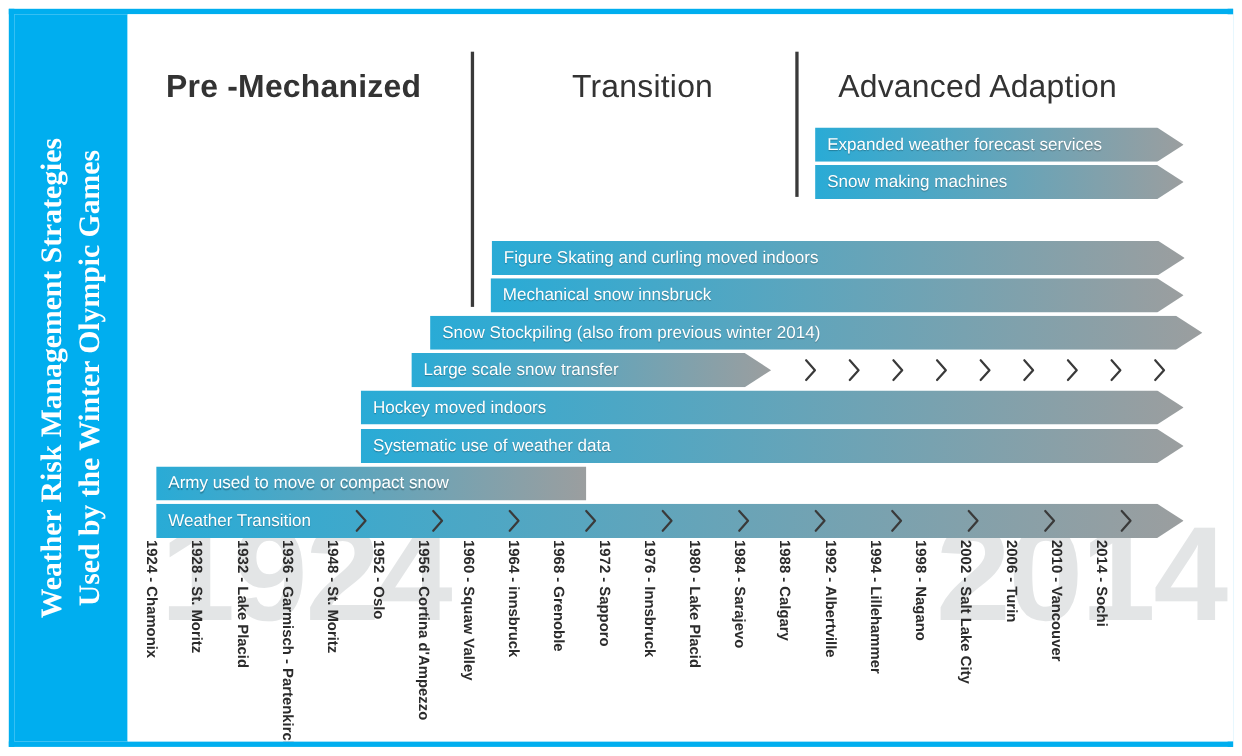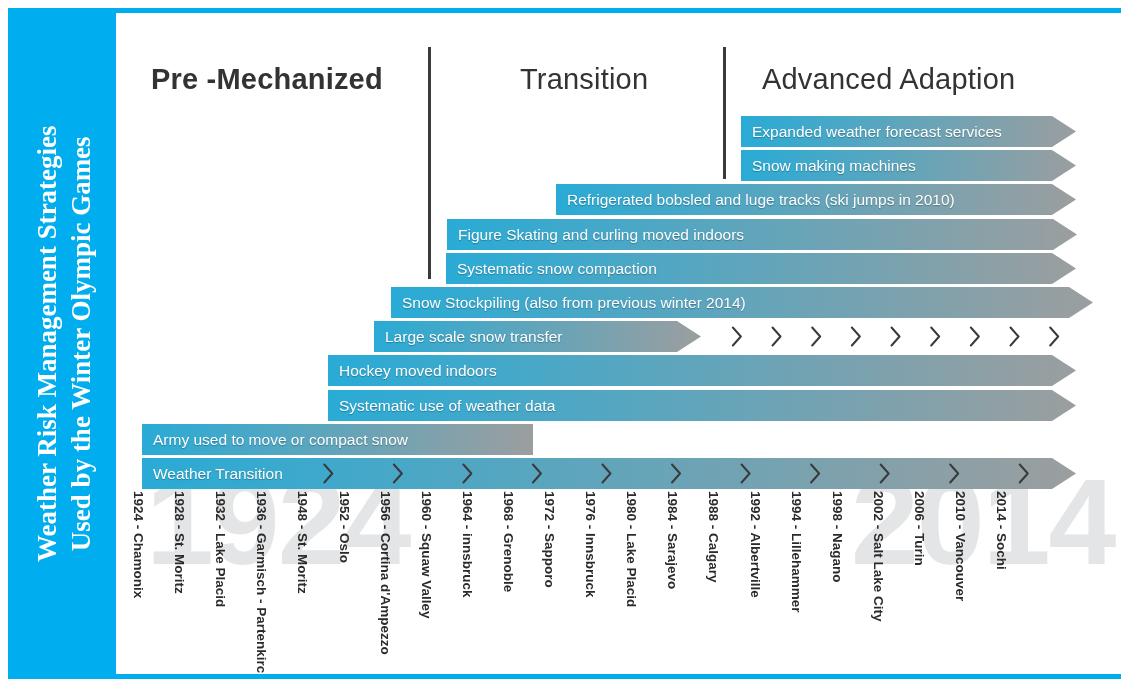--- a/index.html
+++ b/index.html
@@ -165,32 +165,20 @@
     <defs>
                 <linearGradient id="g1" x1="0" y1="0" x2="1" y2="0">
       <stop offset="0%" stop-color="#29ABD6"></stop>
       <stop offset="100%" stop-color="#9B9E9F"></stop>
     </linearGradient>
               </defs>
     <polygon points="0,0 311,0 335,15.5 311,31 0,31" fill="url(#g1)"></polygon>
             </svg></div>
           <div class="bar-label">Snow making machines</div>
         </div>
-        <div class="bar-row" style="left: 440px; top: 171.4px; width: 520px;">
-          <div class="bar-shape"><svg width="520" height="31" viewBox="0 0 520 31">
-    <defs>
-                <linearGradient id="g2" x1="0" y1="0" x2="1" y2="0">
-      <stop offset="0%" stop-color="#29ABD6"></stop>
-      <stop offset="100%" stop-color="#9B9E9F"></stop>
-    </linearGradient>
-              </defs>
-    <polygon points="0,0 496,0 520,15.5 496,31 0,31" fill="url(#g2)"></polygon>
-            </svg></div>
-          <div class="bar-label">Refrigerated bobsled and luge tracks (ski jumps in 2010)</div>
-        </div>
         <div class="bar-row" style="left: 331px; top: 205.6px; width: 630px; text-align: right;">
           <div class="bar-shape"><svg width="630" height="31" viewBox="0 0 630 31">
     <defs>
                 <linearGradient id="g3" x1="0" y1="0" x2="1" y2="0">
       <stop offset="0%" stop-color="#29ABD6"></stop>
       <stop offset="100%" stop-color="#9B9E9F"></stop>
     </linearGradient>
               </defs>
     <polygon points="0,0 606,0 630,15.5 606,31 0,31" fill="url(#g3)"></polygon>
             </svg></div>
@@ -199,21 +187,21 @@
         <div class="bar-row" style="left: 330px; top: 239.8px; width: 630px;">
           <div class="bar-shape"><svg width="630" height="31" viewBox="0 0 630 31">
     <defs>
                 <linearGradient id="g4" x1="0" y1="0" x2="1" y2="0">
       <stop offset="0%" stop-color="#29ABD6"></stop>
       <stop offset="100%" stop-color="#9B9E9F"></stop>
     </linearGradient>
               </defs>
     <polygon points="0,0 606,0 630,15.5 606,31 0,31" fill="url(#g4)"></polygon>
             </svg></div>
-          <div class="bar-label">Systematic snow compaction</div>
+          <div class="bar-label">Mechanical snow innsbruck</div>
         </div>
         <div class="bar-row" style="left: 258px; top: 274px; width: 702px; margin-left: 17px;">
           <div class="bar-shape"><svg width="702" height="31" viewBox="0 0 702 31">
     <defs>
                 <linearGradient id="g5" x1="0" y1="0" x2="1" y2="0">
       <stop offset="0%" stop-color="#29ABD6"></stop>
       <stop offset="100%" stop-color="#9B9E9F"></stop>
     </linearGradient>
               </defs>
     <polygon points="0,0 678,0 702,15.5 678,31 0,31" fill="url(#g5)"></polygon>

